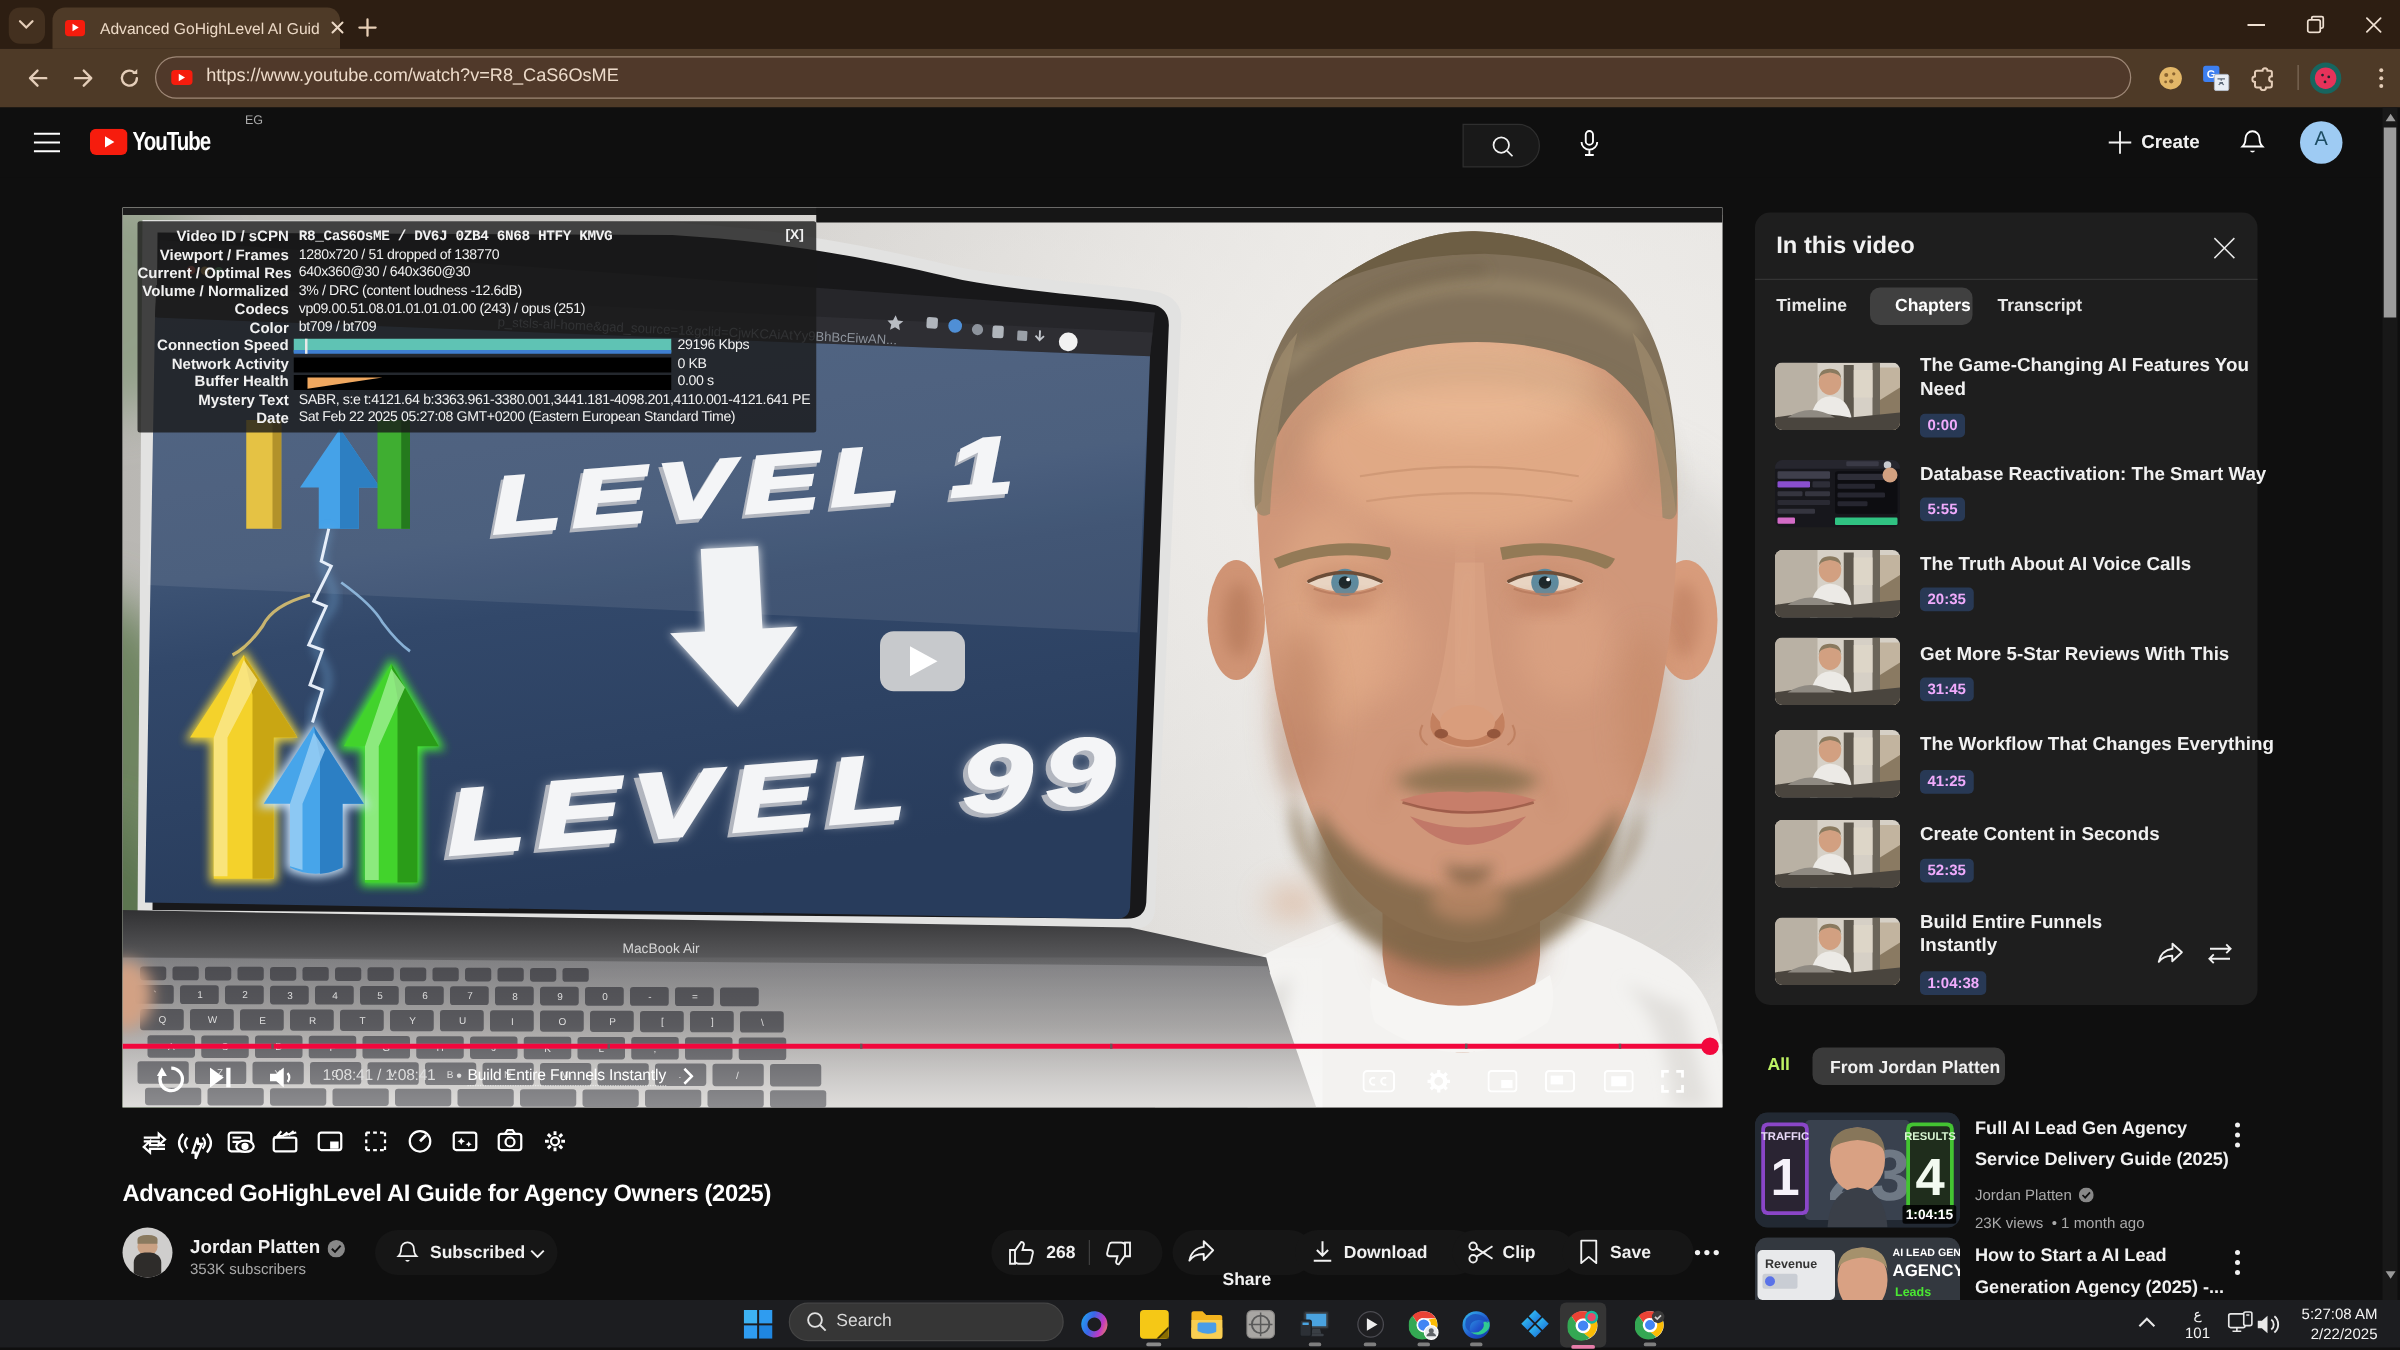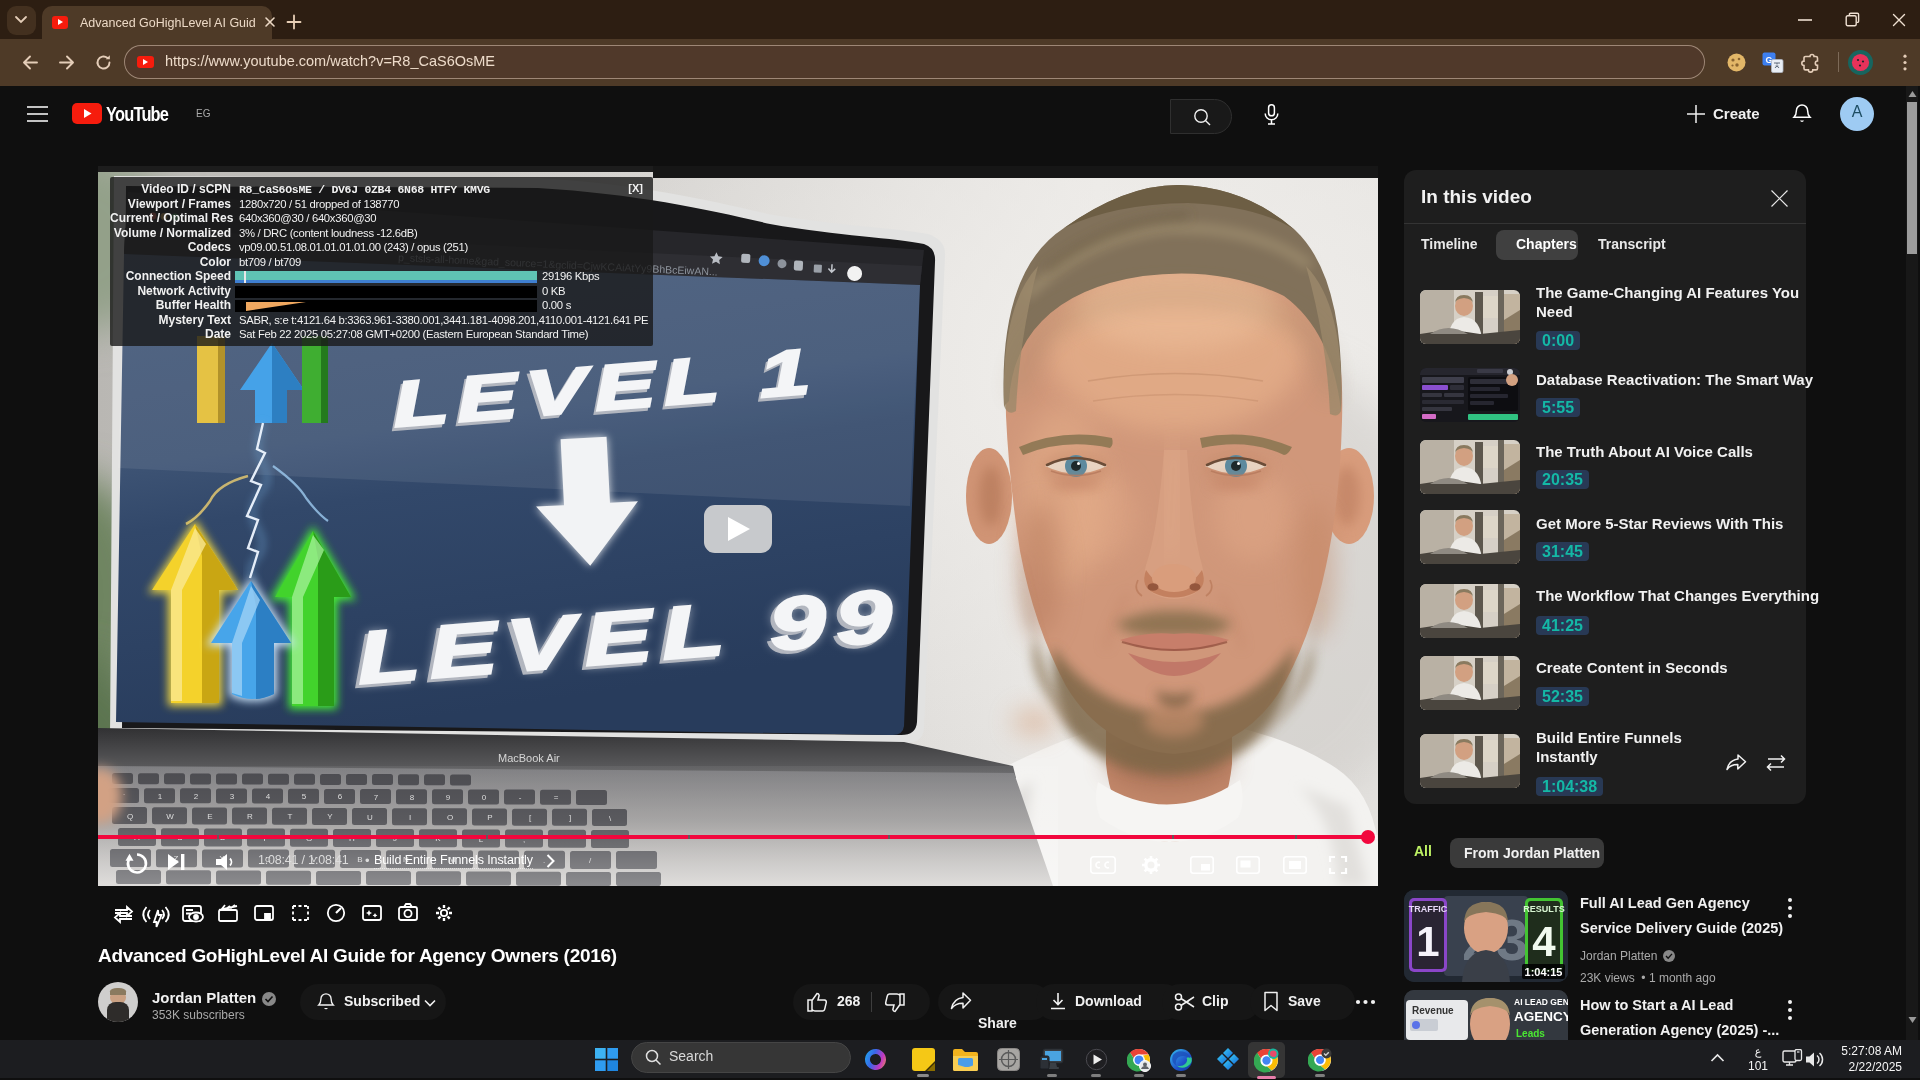--- a/index.html
+++ b/index.html
@@ -28,21 +28,21 @@
   #stats { position:absolute; left:12px; top:11px; width:543px; height:169px;
     background:rgba(25,25,25,0.80); color:#f1f1f1; font-size:12px; border-radius:2px; }
   .srow { position:absolute; left:0; height:15px; line-height:15px; white-space:nowrap; }
   .slab { position:absolute; width:121px; text-align:right; font-weight:bold; }
   .sval { position:absolute; left:129px; font-size:11.3px; letter-spacing:-0.3px; }
   
   #panel { position:absolute; left:1404px; top:170px; width:402px; height:634px; background:#1e1e1e; border-radius:12px; }
   .chapthumb { position:absolute; left:16px; width:100px; height:54px; border-radius:6px; overflow:hidden; }
   .chaptitle { position:absolute; left:132px; width:262px; white-space:nowrap; color:#f1f1f1; font-size:15px; font-weight:bold; line-height:19px; }
   .chapchip { position:absolute; left:132px; height:19px; line-height:19px; padding:0 6px; border-radius:4px;
-    background:rgba(70,130,230,0.28); color:#14b8a6; font-size:16px; font-weight:bold; }
+    background:rgba(70,130,230,0.28); color:#f0abfc; font-size:12px; font-weight:bold; }
   
   #taskbar { position:absolute; left:0; top:1040px; width:1920px; height:38px; background:#1c1d20; }
   .tray { color:#f5f5f5; font-size:12px; }
 </style>
 </head>
 <body>
 
 <div id="tabstrip"></div>
 <div id="toolbar"></div>
 <div id="tabsearch">
@@ -120,21 +120,21 @@
 
 <div id="ythead">
   <svg class="abs" style="left:27px; top:19px" width="21" height="18" viewBox="0 0 21 18">
     <path d="M0 2 H21 M0 9 H21 M0 16 H21" stroke="#fff" stroke-width="1.7"></path>
   </svg>
   <svg class="abs" style="left:72px; top:17px" width="30" height="22" viewBox="0 0 30 22">
     <rect x="0" y="0" width="30" height="21" rx="5" fill="#f61c0d"></rect>
     <path d="M12 6 L19.5 10.5 L12 15 Z" fill="#fff"></path>
   </svg>
   <div class="abs" style="left:106px; top:16px; color:#fff; font-size:21px; font-weight:bold; letter-spacing:-1px; transform:scaleX(0.78); transform-origin:left;">YouTube</div>
-  <div class="abs" style="left:176px; top:22px; color:#aaa; font-size:10px;padding-left:20px;">EG</div>
+  <div class="abs" style="left:176px; top:5px; color:#aaa; font-size:10px;padding-left:20px;">EG</div>
   <div id="searchbtn">
     <svg class="abs" style="left:22px; top:8px" width="19" height="19" viewBox="0 0 19 19">
       <circle cx="8" cy="8" r="6.2" fill="none" stroke="#f1f1f1" stroke-width="1.4"></circle>
       <path d="M12.7 12.7 L17 17" stroke="#f1f1f1" stroke-width="1.4"></path>
     </svg>
   </div>
   <svg class="abs" style="left:1264px; top:18px" width="15" height="21" viewBox="0 0 15 21">
     <rect x="4.6" y="0.8" width="5.8" height="11" rx="2.9" fill="none" stroke="#fff" stroke-width="1.5"></rect>
     <path d="M1.2 9.5 a6.3 6.3 0 0 0 12.6 0 M7.5 16 V20 M4 20 H11" stroke="#fff" stroke-width="1.5" fill="none"></path>
   </svg>
@@ -662,21 +662,21 @@
           <rect x="0" y="3" width="18" height="13" rx="2"></rect>
           <path d="M5 3 L7 0 H11 L13 3"></path>
           <circle cx="9" cy="9.5" r="3.6"></circle>
         </g>
       <g transform="translate(324,2)">
           <circle cx="9" cy="9" r="3.2"></circle>
           <path d="M9 1 V4 M9 14 V17 M1 9 H4 M14 9 H17 M3.3 3.3 L5.5 5.5 M12.5 12.5 L14.7 14.7 M14.7 3.3 L12.5 5.5 M5.5 12.5 L3.3 14.7" stroke-width="2.4"></path>
         </g>
     </g>
   </svg>
-  <div class="abs" style="left:98px; top:945px; color:#fff; font-size:19px; font-weight:bold; letter-spacing:-0.3px;">Advanced GoHighLevel AI Guide for Agency Owners (2016)</div>
+  <div class="abs" style="left:98px; top:945px; color:#fff; font-size:19px; font-weight:bold; letter-spacing:-0.3px;">Advanced GoHighLevel AI Guide for Agency Owners (2025)</div>
 
   <div class="abs" style="left:98px; top:982px; width:40px; height:40px; border-radius:50%; background:#cfcecd; overflow:hidden;">
     <div class="abs" style="left:12px; top:8px; width:16px; height:14px; border-radius:50% 50% 45% 45%; background:#caa183;"></div>
     <div class="abs" style="left:9px; top:20px; width:22px; height:20px; border-radius:40% 40% 0 0; background:#2e2c2a;"></div>
     <div class="abs" style="left:12px; top:6px; width:16px; height:7px; border-radius:45% 45% 0 0; background:#8a7a5f;"></div>
   </div>
   <div class="abs" style="left:152px; top:989px; color:#f1f1f1; font-size:15px; font-weight:bold;">Jordan Platten</div>
   <svg class="abs" style="left:262px; top:992px" width="14" height="14" viewBox="0 0 14 14">
     <circle cx="7" cy="7" r="7" fill="#888"></circle>
       <path d="M3.5 7 L6 9.5 L10.5 4.5" stroke="#0f0f0f" stroke-width="1.6" fill="none"></path>

